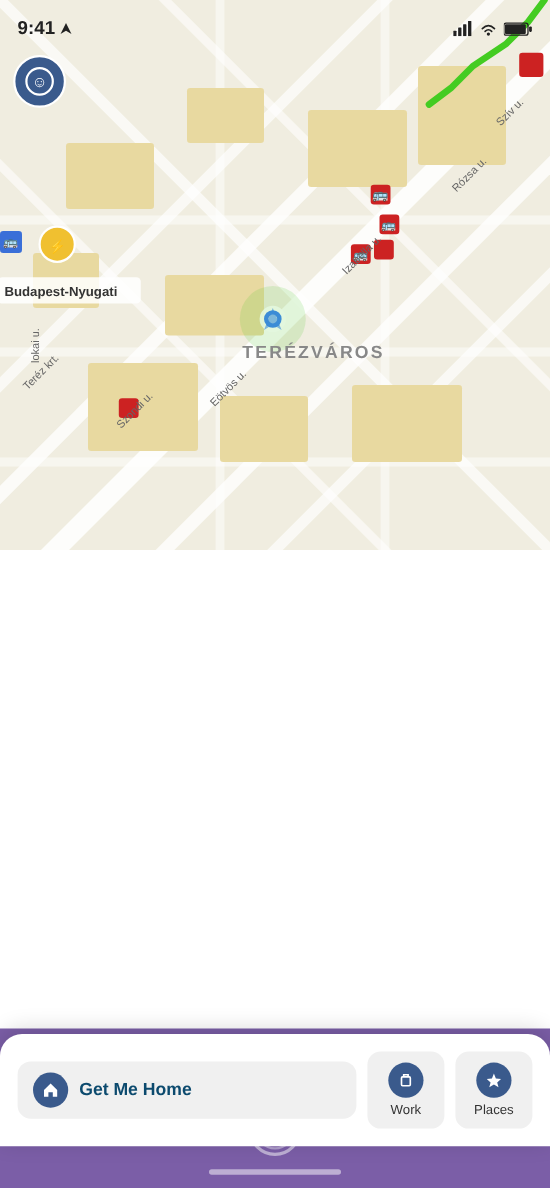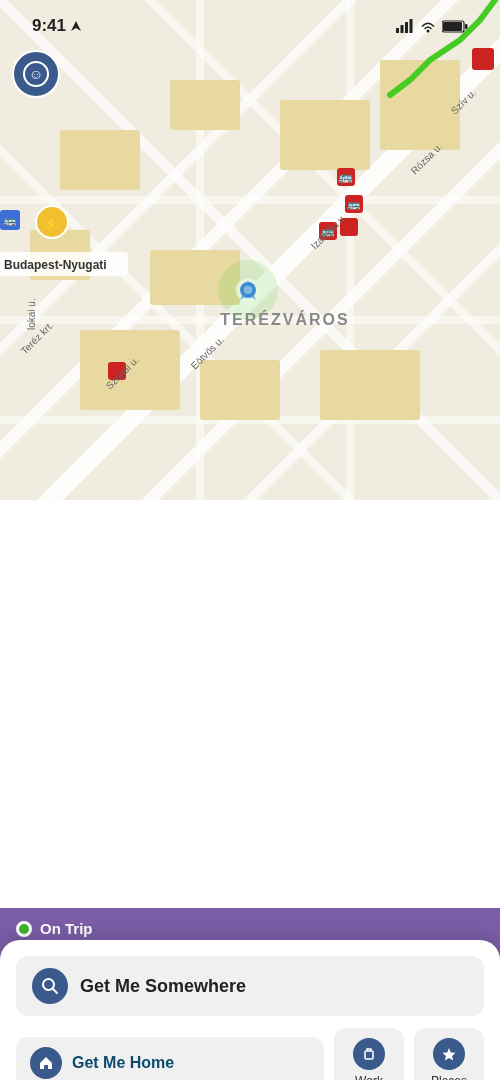--- a/index.html
+++ b/index.html
@@ -14,21 +14,21 @@
     }
 
     
     .status-bar {
       position: absolute;
       top: 0; left: 0; right: 0;
       height: 44px;
       display: flex;
       justify-content: space-between;
       align-items: center;
-      padding: 8px 32px 0;
+      padding: 8px 16px 0;
       z-index: 100;
     }
     .status-time {
       font-size: 17px;
       font-weight: 600;
       color: #222;
       display: flex;
       align-items: center;
       gap: 4px;
     }
@@ -307,29 +307,20 @@
       <rect x="1" y="2" width="19" height="9" rx="1" fill="#222"></rect>
       <rect x="23" y="4" width="2.5" height="5" rx="1" fill="#222"></rect>
     </svg>
   </div>
 </div>
 
 <div class="bottom-panel">
 
   <div class="search-card" style="position:absolute; top:460px; left:0; right:0; background:#fff; border-radius:20px 20px 0 0; padding:16px; z-index:20;">
 
-    <div class="search-row">
-      <div class="search-icon-circle">
-        <svg width="18" height="18" viewBox="0 0 18 18">
-          <circle cx="7.5" cy="7.5" r="5.5" fill="none" stroke="white" stroke-width="2"></circle>
-          <line x1="11.5" y1="11.5" x2="16" y2="16" stroke="white" stroke-width="2" stroke-linecap="round"></line>
-        </svg>
-      </div>
-      <span class="search-text">Get Me Somewhere</span>
-    </div>
 
     <div class="quick-actions">
       <div class="home-btn">
         <div class="home-icon-circle">
           <svg width="16" height="16" viewBox="0 0 16 16">
             <path d="M8 2 L14 8 L14 14 L10 14 L10 10 L6 10 L6 14 L2 14 L2 8 Z" fill="white"></path>
           </svg>
         </div>
         <span class="home-label">Get Me Home</span>
       </div>
@@ -350,24 +341,20 @@
             <polygon points="8,2 9.8,6.5 14.5,6.8 11,10 12.2,14.5 8,12 3.8,14.5 5,10 1.5,6.8 6.2,6.5" fill="white"></polygon>
           </svg>
         </div>
         <span class="quick-btn-label">Places</span>
       </div>
     </div>
   </div>
 
   <div class="bottom-bar" style="position:absolute; bottom:0; left:0; right:0; background:#7b5ea7; padding:12px 16px 0;">
 
-    <div class="on-trip-row">
-      <div style="width:16px; height:16px; background:#3cb531; border:3px solid white; border-radius:50%;"></div>
-      <span style="font-size:15px; font-weight:600; color:#fff;">On Trip</span>
-    </div>
 
     <div class="trip-info-row">
       <div style="display:flex; align-items:center; gap:8px;">
         <div class="trip-stop-badge">
           <svg width="18" height="16" viewBox="0 0 18 16">
             <rect x="1" y="2" width="14" height="10" rx="2" fill="#3a5a8c"></rect>
             <rect x="3" y="4" width="4" height="5" rx="0.5" fill="white"></rect>
             <rect x="9" y="4" width="4" height="5" rx="0.5" fill="white"></rect>
             <circle cx="4" cy="14" r="2" fill="#555"></circle>
             <circle cx="12" cy="14" r="2" fill="#555"></circle>

